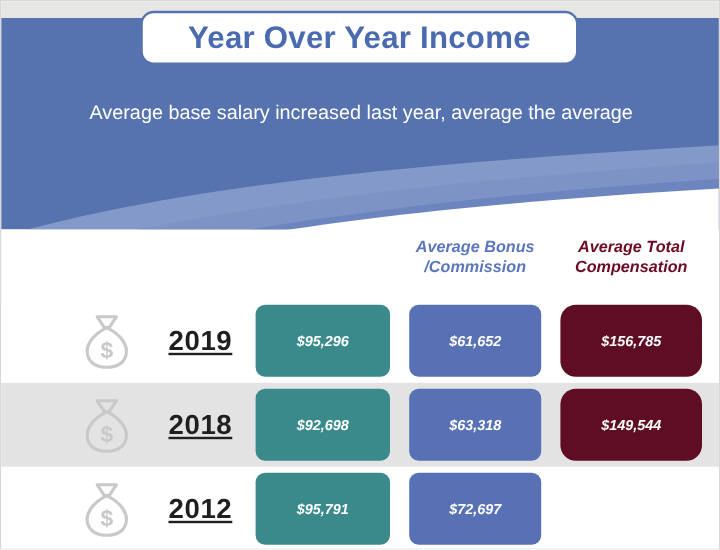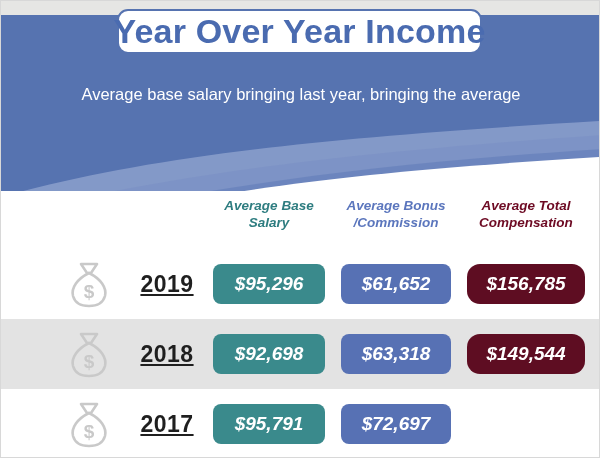--- a/index.html
+++ b/index.html
@@ -59,21 +59,21 @@
     background: #ffffff;
     border: 2px solid #5673b0;
     border-radius: 11px;
     display: flex;
     align-items: center;
     justify-content: center;
     box-sizing: border-box;
     z-index: 6;
   }
   .title-text {
-    font-size: 34px;
+    font-size: 26px;
     font-weight: bold;
     color: #4a6bb0;
     letter-spacing: 0.2px;
     white-space: nowrap;
   }
 
   
   .subtitle {
     position: absolute;
     left: 0;
@@ -143,27 +143,27 @@
     text-align: center;
     font-size: 23px;
     font-weight: bold;
     color: #1f1f1f;
     letter-spacing: 0.5px;
     text-decoration: underline;
   }
 
   .pill {
     position: absolute;
-    height: 40px;
+    height: 60px;
     border-radius: 8px;
     display: flex;
     align-items: center;
     justify-content: center;
     color: #ffffff;
-    font-size: 19px;
+    font-size: 12px;
     font-weight: bold;
     font-style: italic;
     box-sizing: border-box;
     text-align: right;
   }
   .pill.p1 { left: 212px; width: 112px; background: #3a8a8c; }
   .pill.p2 { left: 340px; width: 110px; background: #5771b4; }
   .pill.p3 { left: 466px; width: 118px; background: #5e0d22; border-radius: 13px; }
 </style>
 </head>
@@ -183,28 +183,24 @@
 
   <svg style="position:absolute;left:0;top:150px;width:600px;height:110px;z-index:4;" viewBox="0 0 600 110" preserveAspectRatio="none">
     <path d="M0,110 C90,58 260,26 600,6 L600,110 Z" fill="#ffffff"></path>
   </svg>
 
   <div class="title-pill">
     <span class="title-text">Year Over Year Income</span>
   </div>
 
   <div class="subtitle">
-    <span class="subtitle-line">Average base salary bringing last year, bringing the average</span>
+    <span class="subtitle-line">Average base salary increased last year, average the average</span>
   </div>
 
   <div class="col-headers">
-    <div class="col-head c1">
-      <span>Average Base</span><br>
-      <span>Salary</span>
-    </div>
     <div class="col-head c2">
       <span>Average Bonus</span><br>
       <span>/Commission</span>
     </div>
     <div class="col-head c3">
       <span>Average Total</span><br>
       <span>Compensation</span>
     </div>
   </div>
 
@@ -233,20 +229,20 @@
       <div class="pill p2">$63,318</div>
       <div class="pill p3">$149,544</div>
     </div>
 
     <div class="row plain">
       <svg class="bag-icon" viewBox="0 0 52 52">
         <path d="M18,6 L34,6 L28,15 L24,15 Z" fill="none" stroke="#c9c9c9" stroke-width="2.6" stroke-linejoin="round"></path>
         <path d="M26,15 C14,21 8,30 10,38 C12,45 18,48 26,48 C34,48 40,45 42,38 C44,30 38,21 26,15 Z" fill="none" stroke="#c9c9c9" stroke-width="2.6" stroke-linejoin="round"></path>
         <text x="26" y="40" text-anchor="middle" font-family="'Liberation Sans', sans-serif" font-size="19" font-weight="bold" fill="#c9c9c9">$</text>
       </svg>
-      <div class="year-label">2017</div>
+      <div class="year-label">2012</div>
       <div class="pill p1">$95,791</div>
       <div class="pill p2">$72,697</div>
     </div>
 
   </div>
 
 </div>
 
 </body></html>

